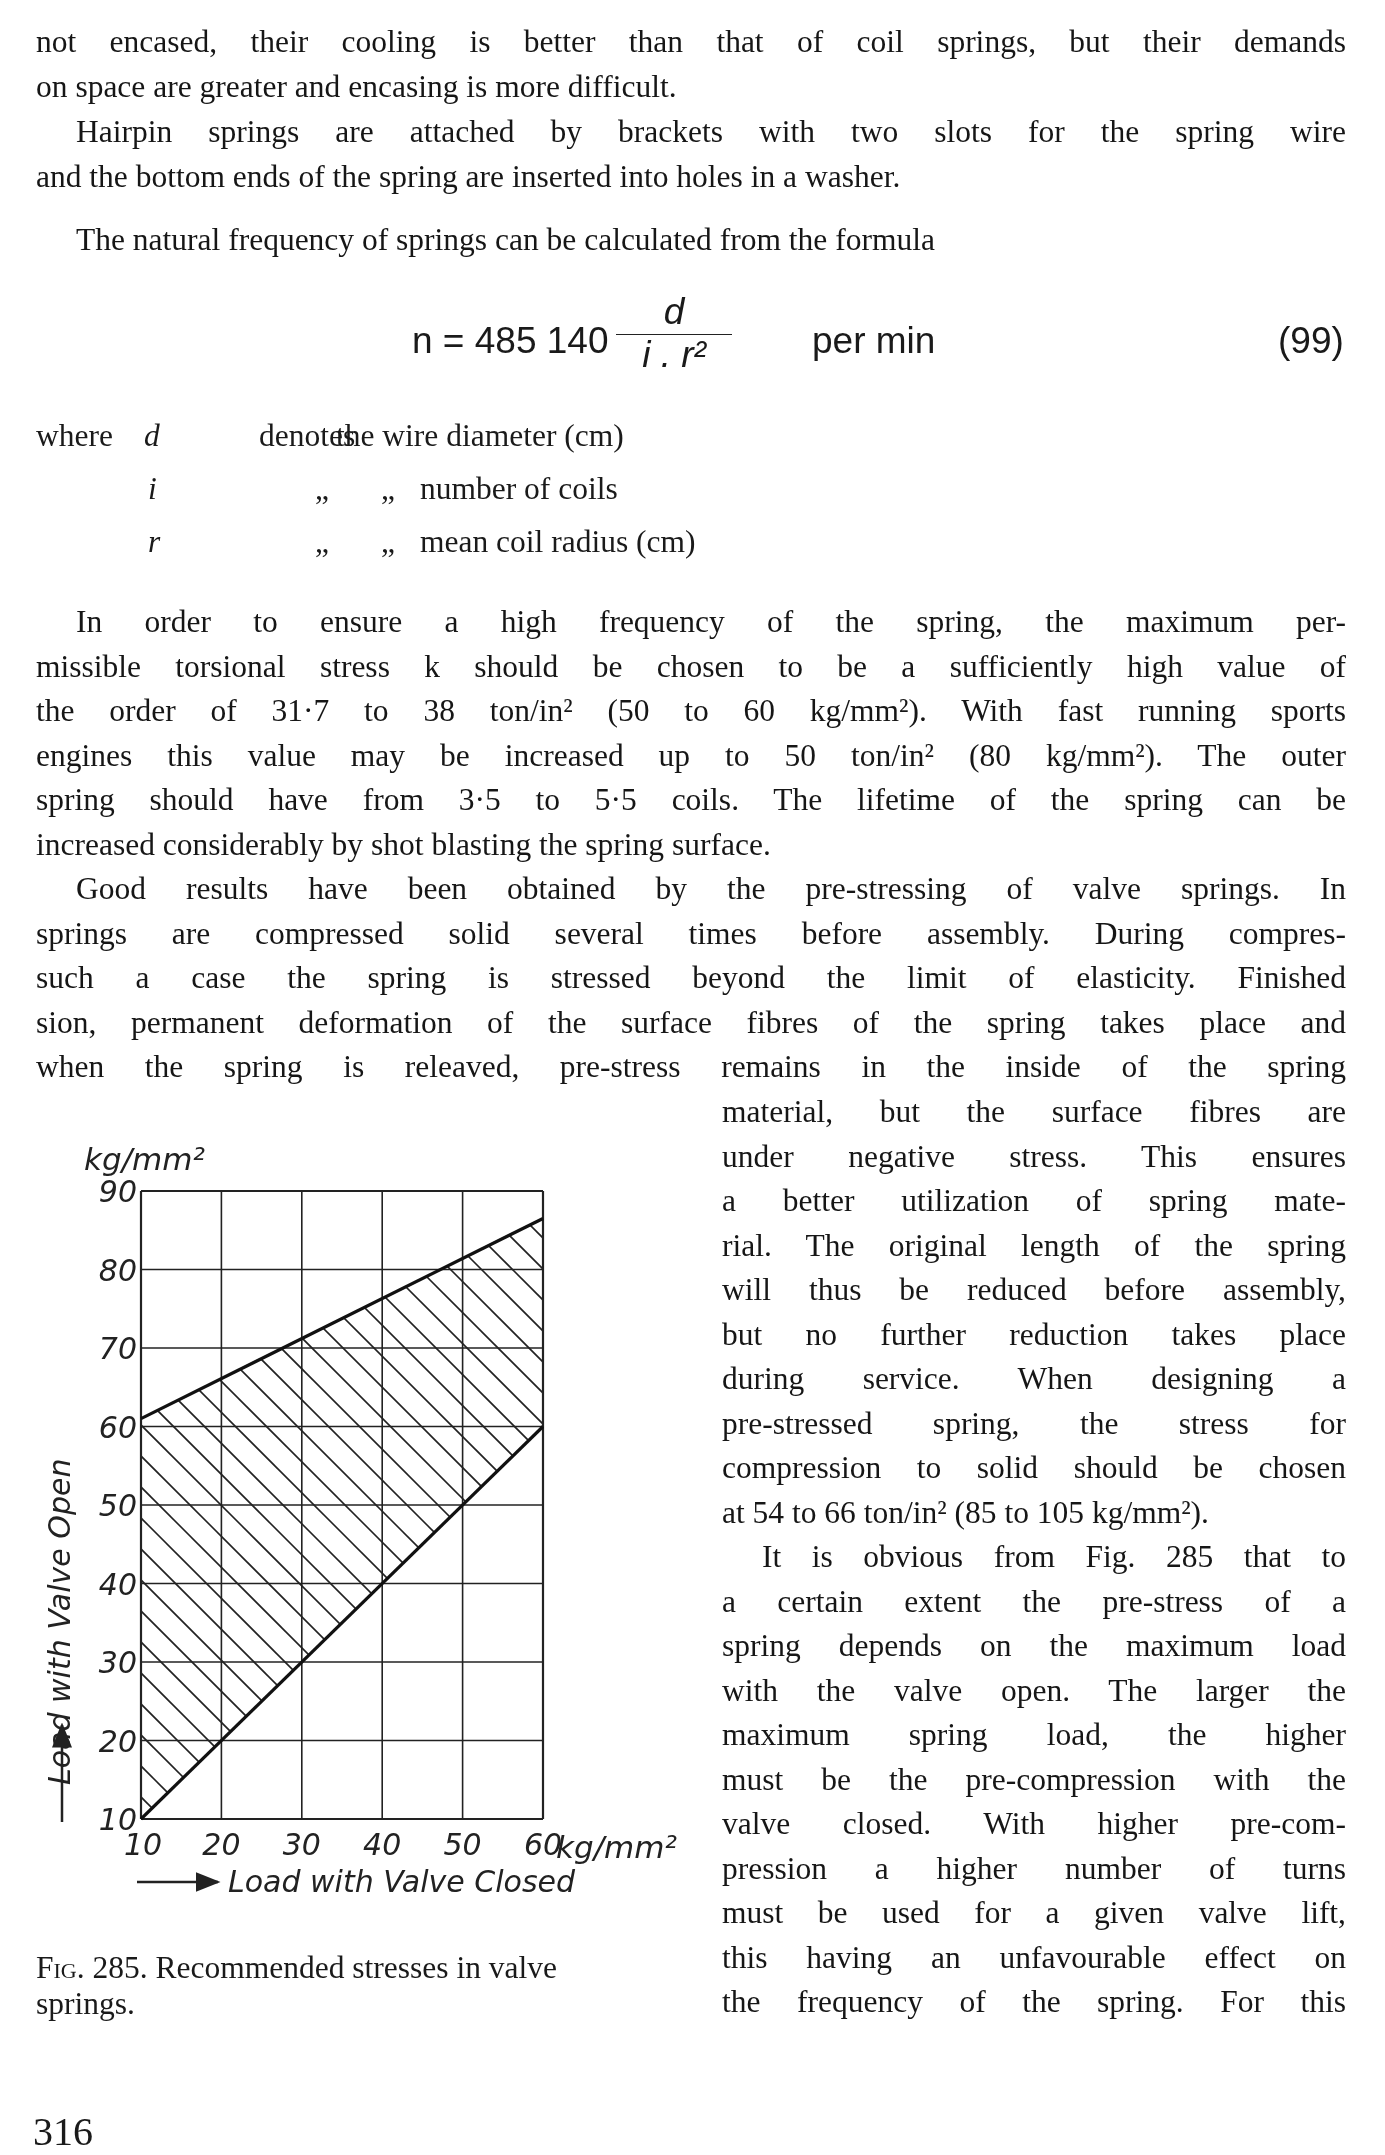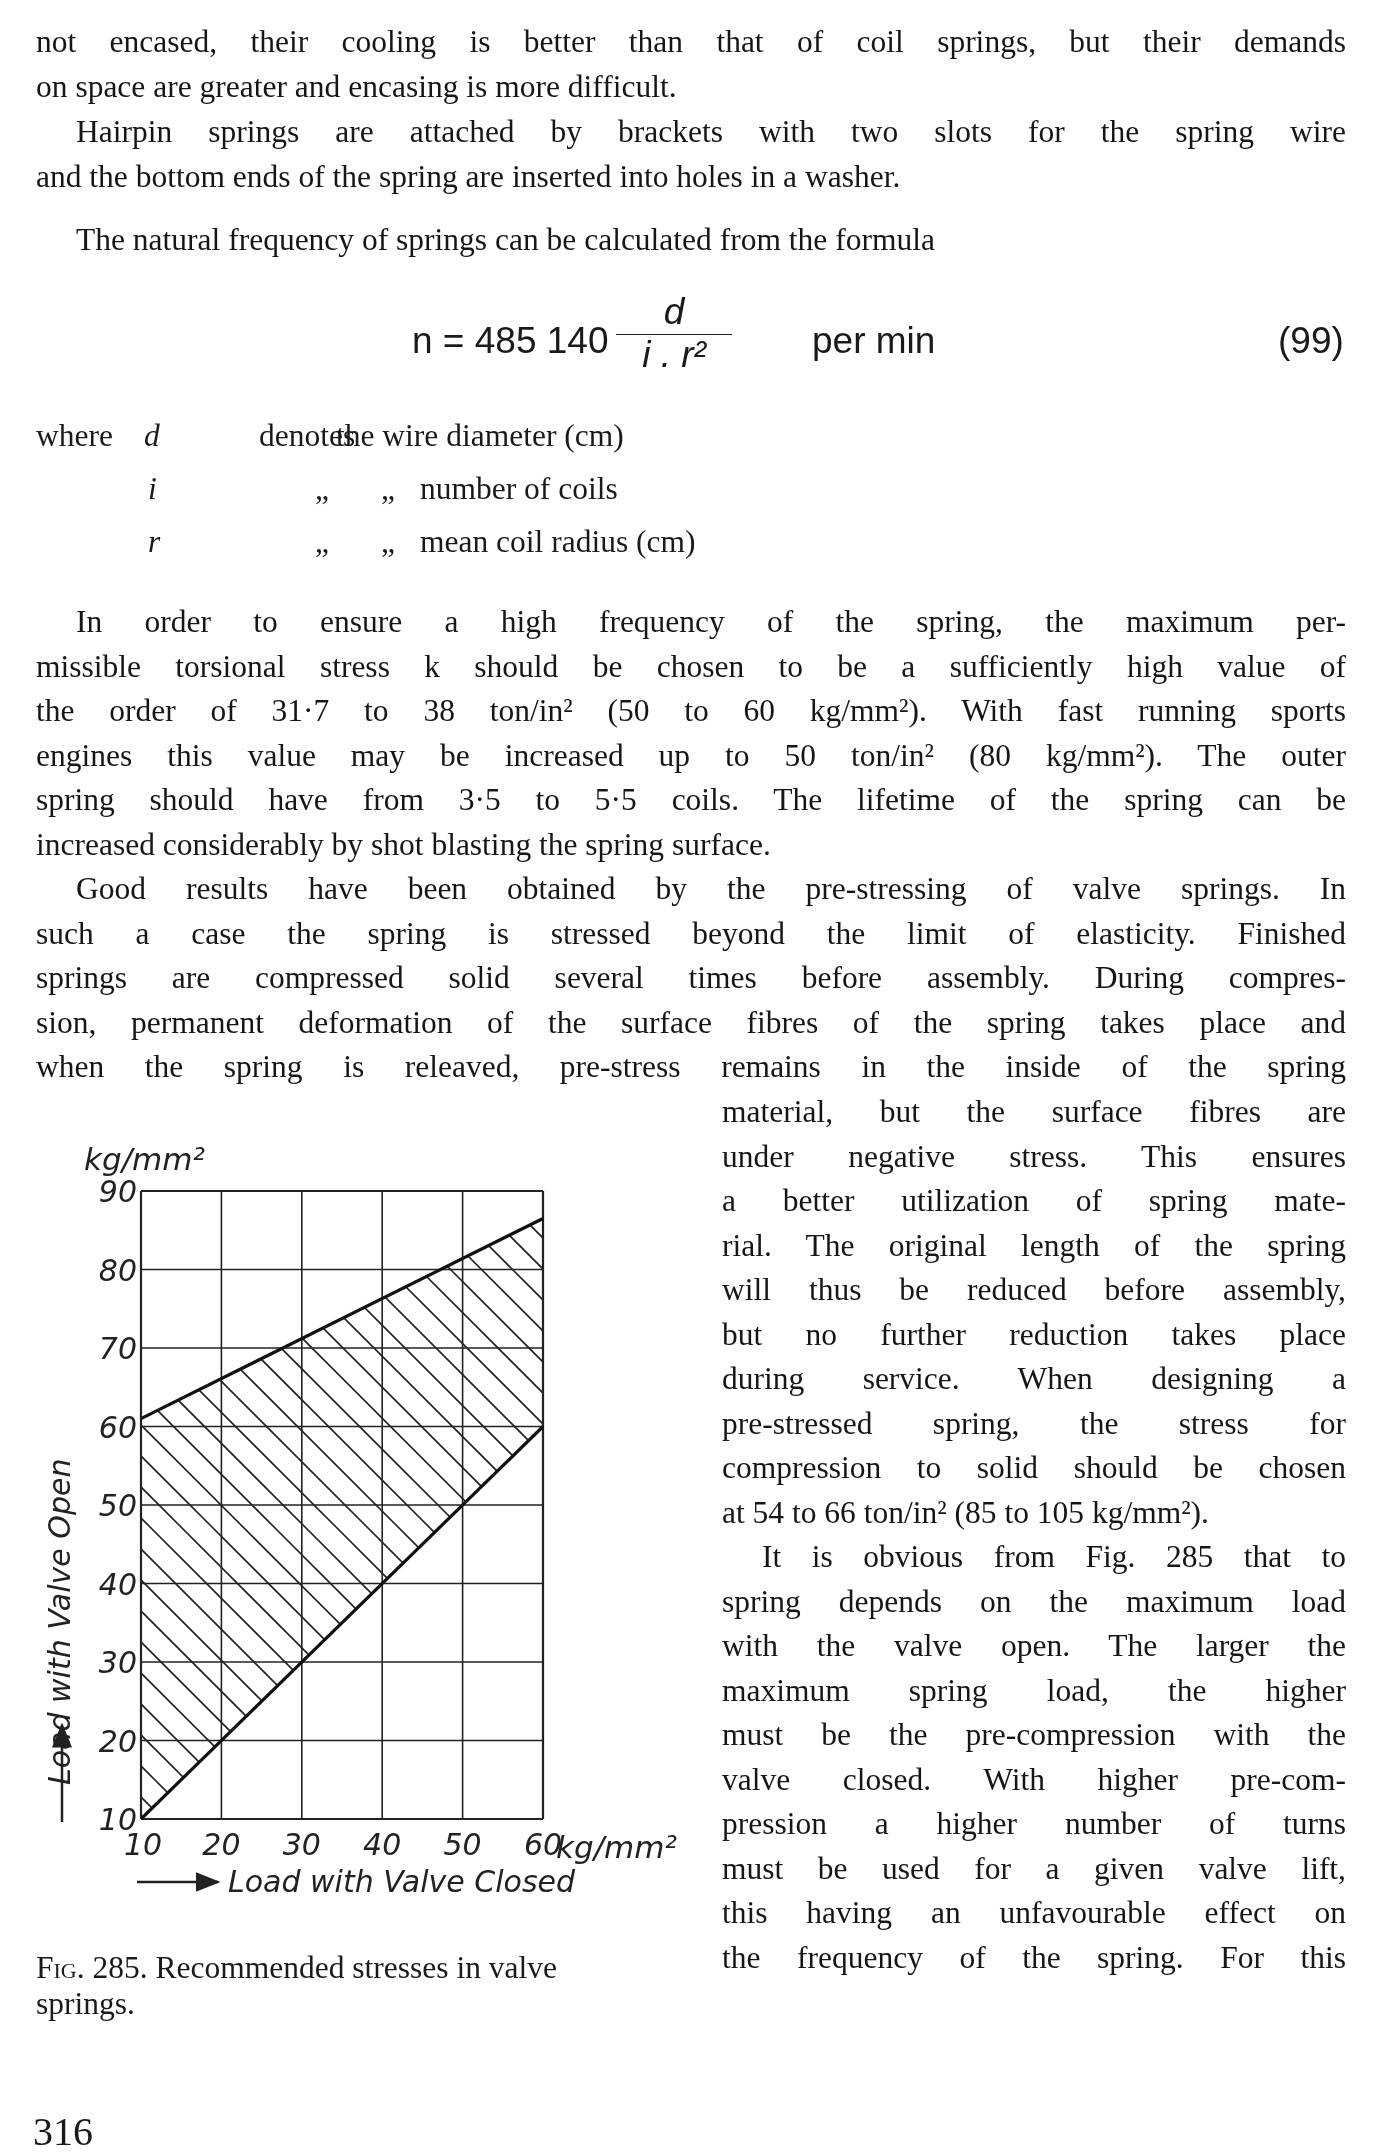--- a/index.html
+++ b/index.html
@@ -85,41 +85,42 @@
   <span class="line indent">In order to ensure a high frequency of the spring, the maximum per-</span>
   <span class="line">missible torsional stress k should be chosen to be a sufficiently high value of</span>
   <span class="line">the order of 31·7 to 38 ton/in² (50 to 60 kg/mm²). With fast running sports</span>
   <span class="line">engines this value may be increased up to 50 ton/in² (80 kg/mm²). The outer</span>
   <span class="line">spring should have from 3·5 to 5·5 coils. The lifetime of the spring can be</span>
   <span class="line last">increased considerably by shot blasting the spring surface.</span>
 </div>
 
 <div class="txt full" style="top:867px;">
   <span class="line indent">Good results have been obtained by the pre-stressing of valve springs. In</span>
+  <span class="line">springs are compressed solid several times before assembly. During compres-</span>
   <span class="line">such a case the spring is stressed beyond the limit of elasticity. Finished</span>
-  <span class="line">springs are compressed solid several times before assembly. During compres-</span>
   <span class="line">sion, permanent deformation of the surface fibres of the spring takes place and</span>
   <span class="line">when the spring is releaved, pre-stress remains in the inside of the spring</span>
 </div>
 
 <div class="txt right" style="top:1090px;">
   <span class="line">material, but the surface fibres are</span>
   <span class="line">under negative stress. This ensures</span>
   <span class="line">a better utilization of spring mate-</span>
   <span class="line">rial. The original length of the spring</span>
   <span class="line">will thus be reduced before assembly,</span>
   <span class="line">but no further reduction takes place</span>
   <span class="line">during service. When designing a</span>
   <span class="line">pre-stressed spring, the stress for</span>
   <span class="line">compression to solid should be chosen</span>
   <span class="line last">at 54 to 66 ton/in² (85 to 105 kg/mm²).</span>
 </div>
 
 <div class="txt right" style="top:1535px;">
   <span class="line indent">It is obvious from Fig. 285 that to</span>
+  <span class="line">a certain extent the pre-stress of a</span>
   <span class="line">spring depends on the maximum load</span>
   <span class="line">with the valve open. The larger the</span>
   <span class="line">maximum spring load, the higher</span>
   <span class="line">must be the pre-compression with the</span>
   <span class="line">valve closed. With higher pre-com-</span>
   <span class="line">pression a higher number of turns</span>
   <span class="line">must be used for a given valve lift,</span>
   <span class="line">this having an unfavourable effect on</span>
   <span class="line">the frequency of the spring. For this</span>
 </div>

